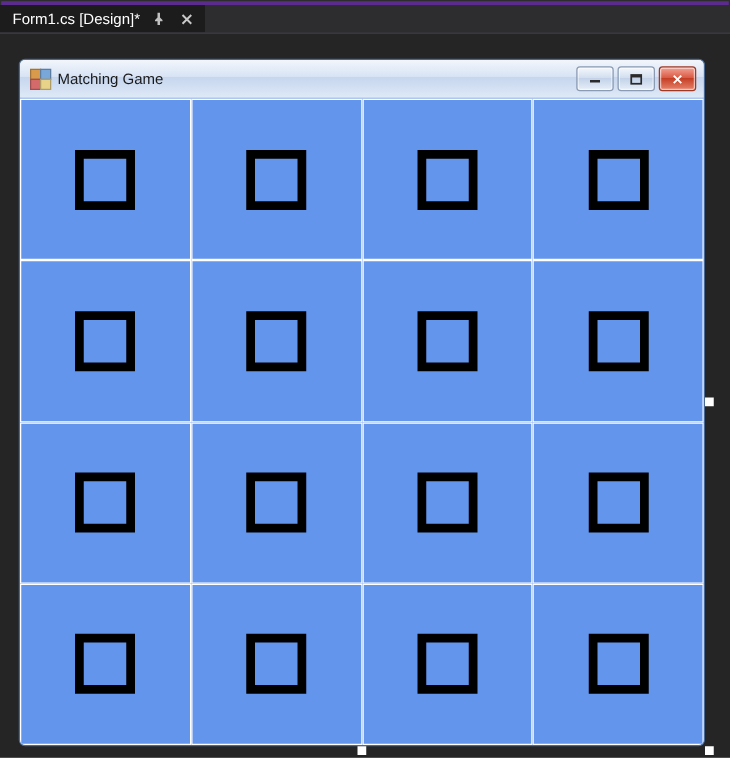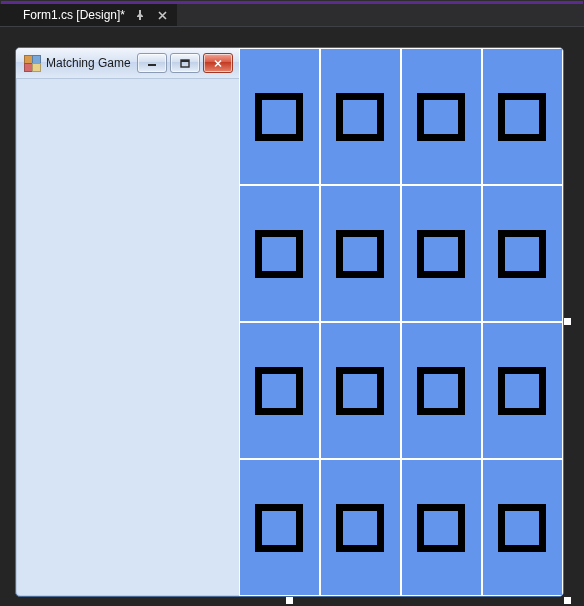--- a/index.html
+++ b/index.html
@@ -17,21 +17,21 @@
     background:#5b2c8e;
   }
   
   .tab-strip{
     position:absolute;left:0;top:4px;height:22px;width:100%;
     display:flex;align-items:stretch;
   }
   .tab{
     display:flex;align-items:center;
     background:#1c1c1c;color:#fff;
-    padding:0 8px 0 23px;height:22px;
+    padding:0 8px 0 10px;height:22px;
     gap:8px;
   }
   .tab .pin, .tab .close{
     width:14px;height:14px;display:flex;align-items:center;justify-content:center;
     color:#a0a0a0;
   }
   .tab .pin svg, .tab .close svg{display:block}
   
   .dark-area{
     position:absolute;left:0;top:26px;right:0;bottom:0;
@@ -51,21 +51,21 @@
   .handle.bot-mid  {bottom:-9px;left:50%;margin-left:-3px}
   .handle.bot-right{right:-9px;bottom:-9px}
 
   
   .winform{
     width:547px;height:548px;
     border:1px solid #4a6a93;
     border-radius:5px;
     background:#d6e4f5;
     box-shadow:0 0 0 1px rgba(170,190,220,.6) inset;
-    display:flex;
+    display:flex;flex-direction:column;
     overflow:hidden;
   }
   .titlebar{
     height:30px;flex:none;
     background:linear-gradient(#f2f6fc,#d7e3f4 45%,#c6d6ee 46%,#dfe9f7);
     border-bottom:1px solid #b7c7de;
     display:flex;align-items:center;
     padding:0 6px 0 8px;gap:6px;
     color:#1a1a1a;
   }

